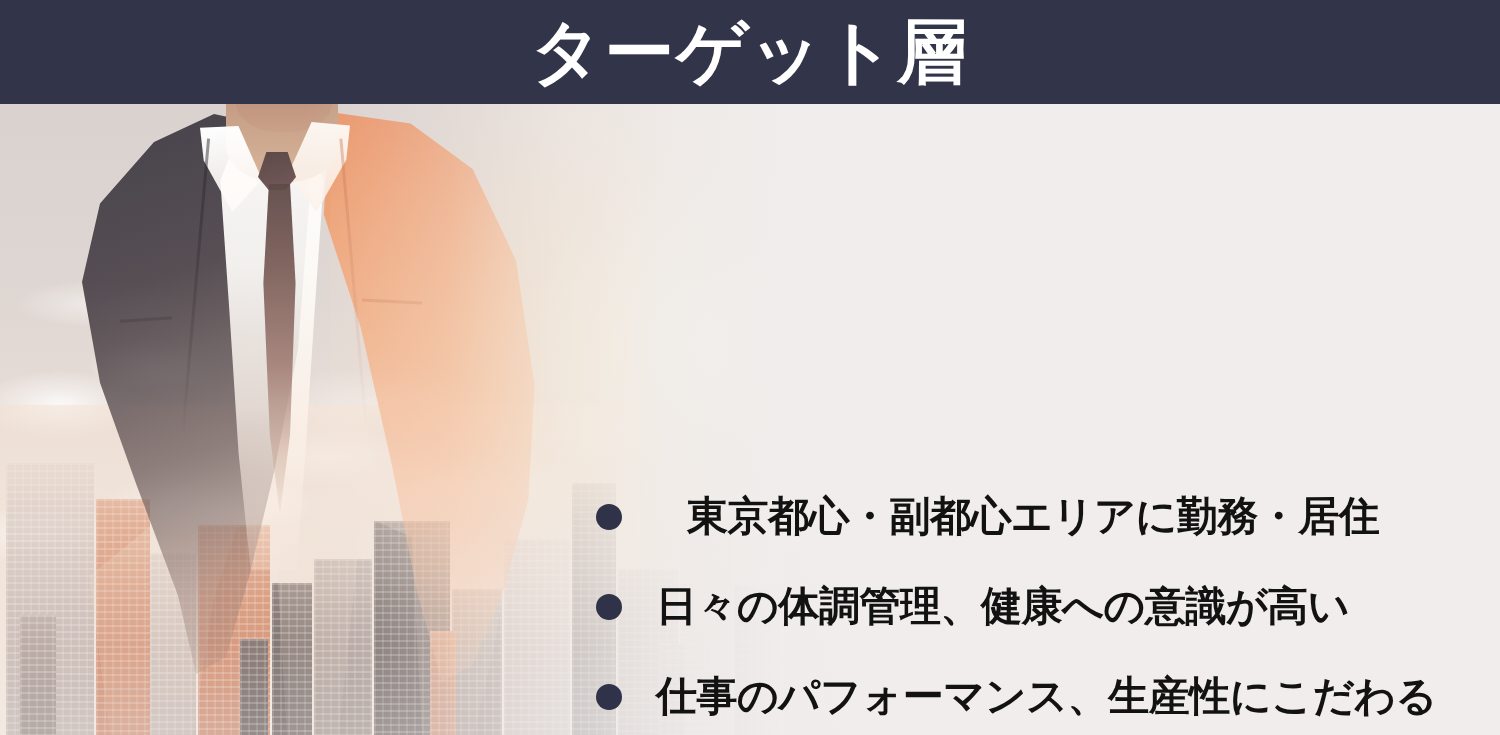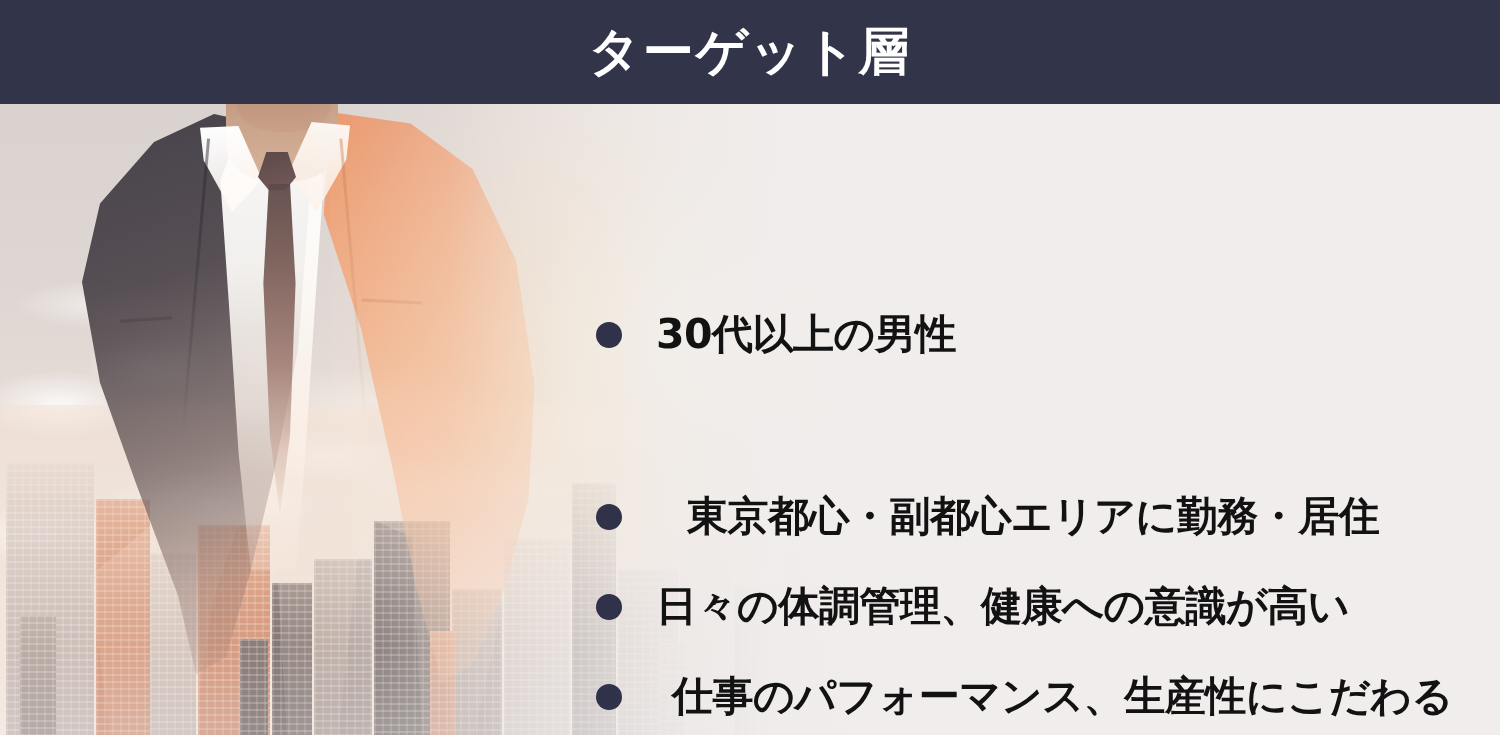--- a/index.html
+++ b/index.html
@@ -29,21 +29,21 @@
   }
   .header-title {
     position: absolute;
     left: 0;
     top: 0;
     width: 1500px;
     height: 104px;
     line-height: 104px;
     text-align: center;
     color: #ffffff;
-    font-size: 51px;
+    font-size: 70px;
     font-weight: bold;
     letter-spacing: 2px;
     white-space: nowrap;
     font-family: "DejaVu Sans", "Liberation Sans", sans-serif;
   }
 
   
   .body-area {
     position: absolute;
     left: 0;
@@ -347,21 +347,21 @@
     position: absolute;
     left: 0;
     display: flex;
     align-items: center;
     white-space: nowrap;
   }
   .bullet-row.r0 { top: 106px; }
   .bullet-row.r1 { top: 198px; }
   .bullet-row.r2 { top: 288px; gap: 31px; }
   .bullet-row.r3 { top: 378px; text-align: center; }
-  .bullet-row.r4 { top: 468px; gap: 16px; }
+  .bullet-row.r4 { top: 468px; }
 
   .bullet-dot {
     width: 26px;
     height: 26px;
     border-radius: 50%;
     background: #30324A;
     flex: 0 0 auto;
     margin-right: 34px;
   }
   .bullet-text {
@@ -428,24 +428,20 @@
         <div class="pocket-b"></div>
       </div>
 
       <div class="sun-flare"></div>
       <div class="art-fade"></div>
       <div class="art-fade-bottom"></div>
     </div>
 
     <div class="bullet-list">
 
-      <div class="bullet-row r0">
-        <span class="bullet-dot"></span>
-        <span class="bullet-text">30代以上の男性</span>
-      </div>
 
 
       <div class="bullet-row r2">
         <span class="bullet-dot"></span>
         <span class="bullet-text">東京都心・副都心エリアに勤務・居住</span>
       </div>
 
       <div class="bullet-row r3">
         <span class="bullet-dot"></span>
         <span class="bullet-text">日々の体調管理、健康への意識が高い</span>

